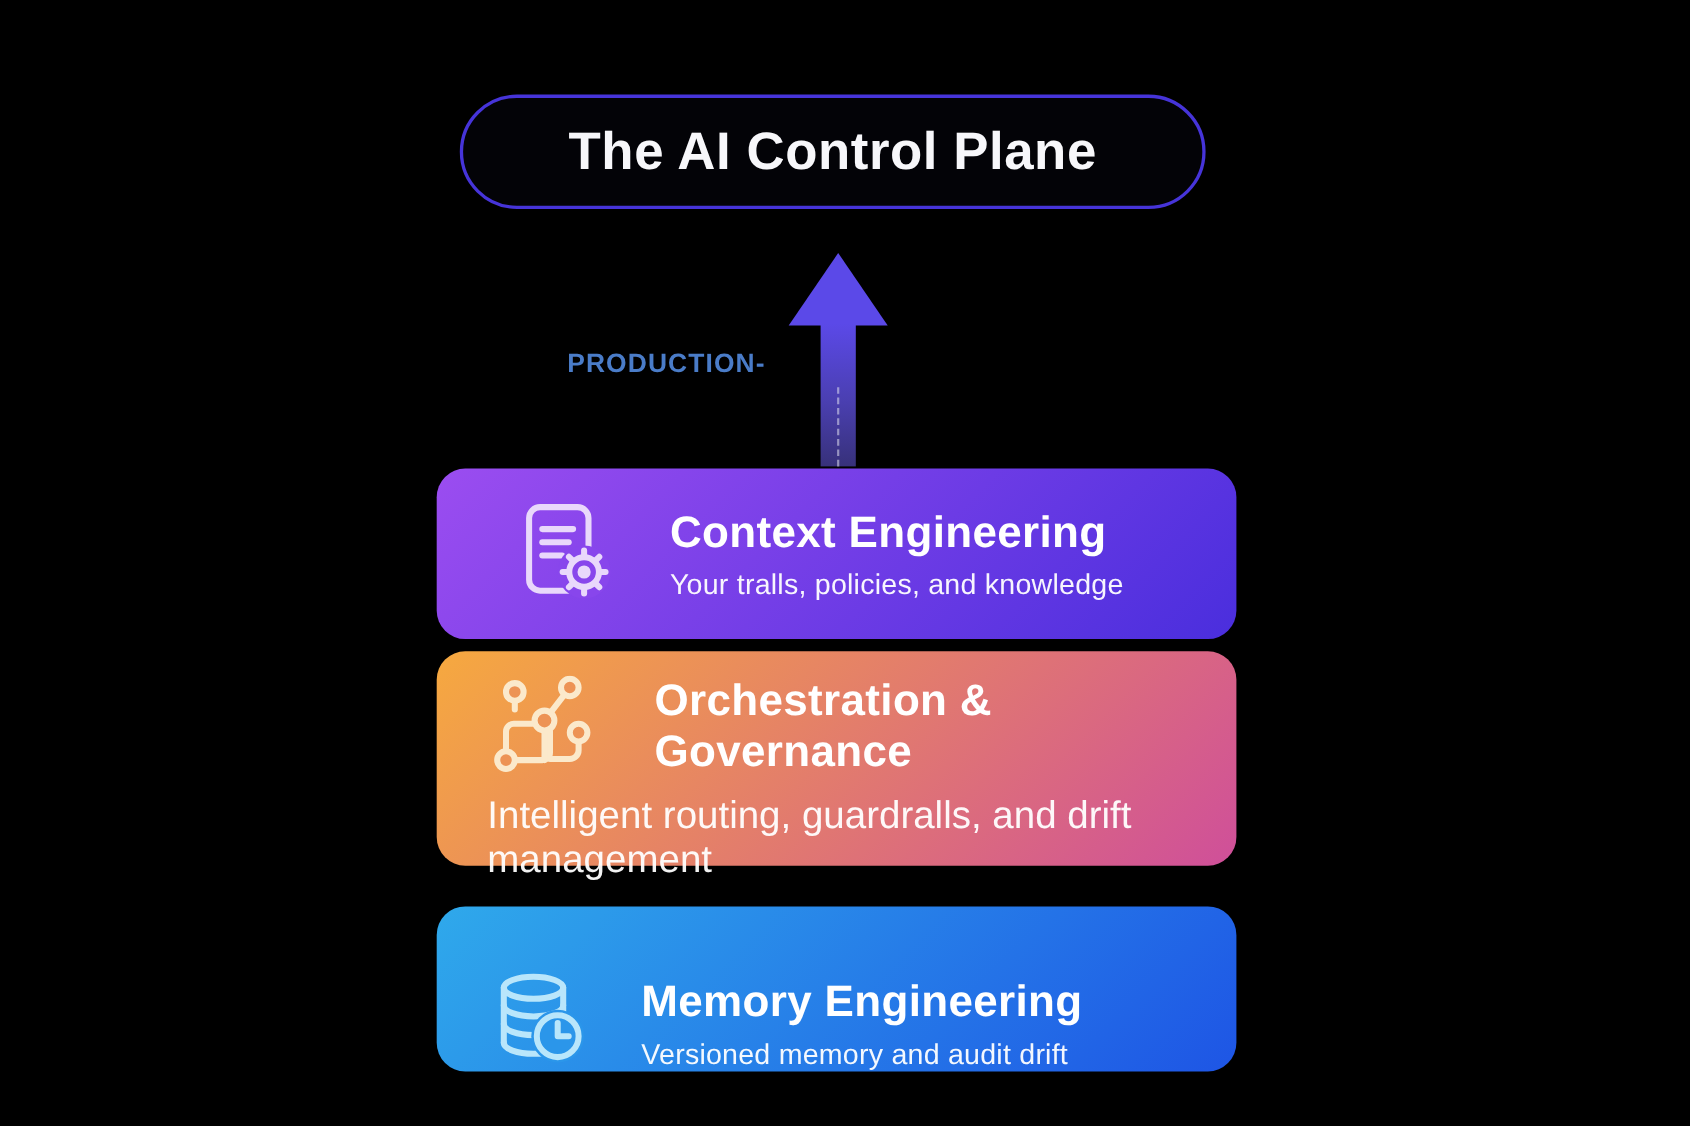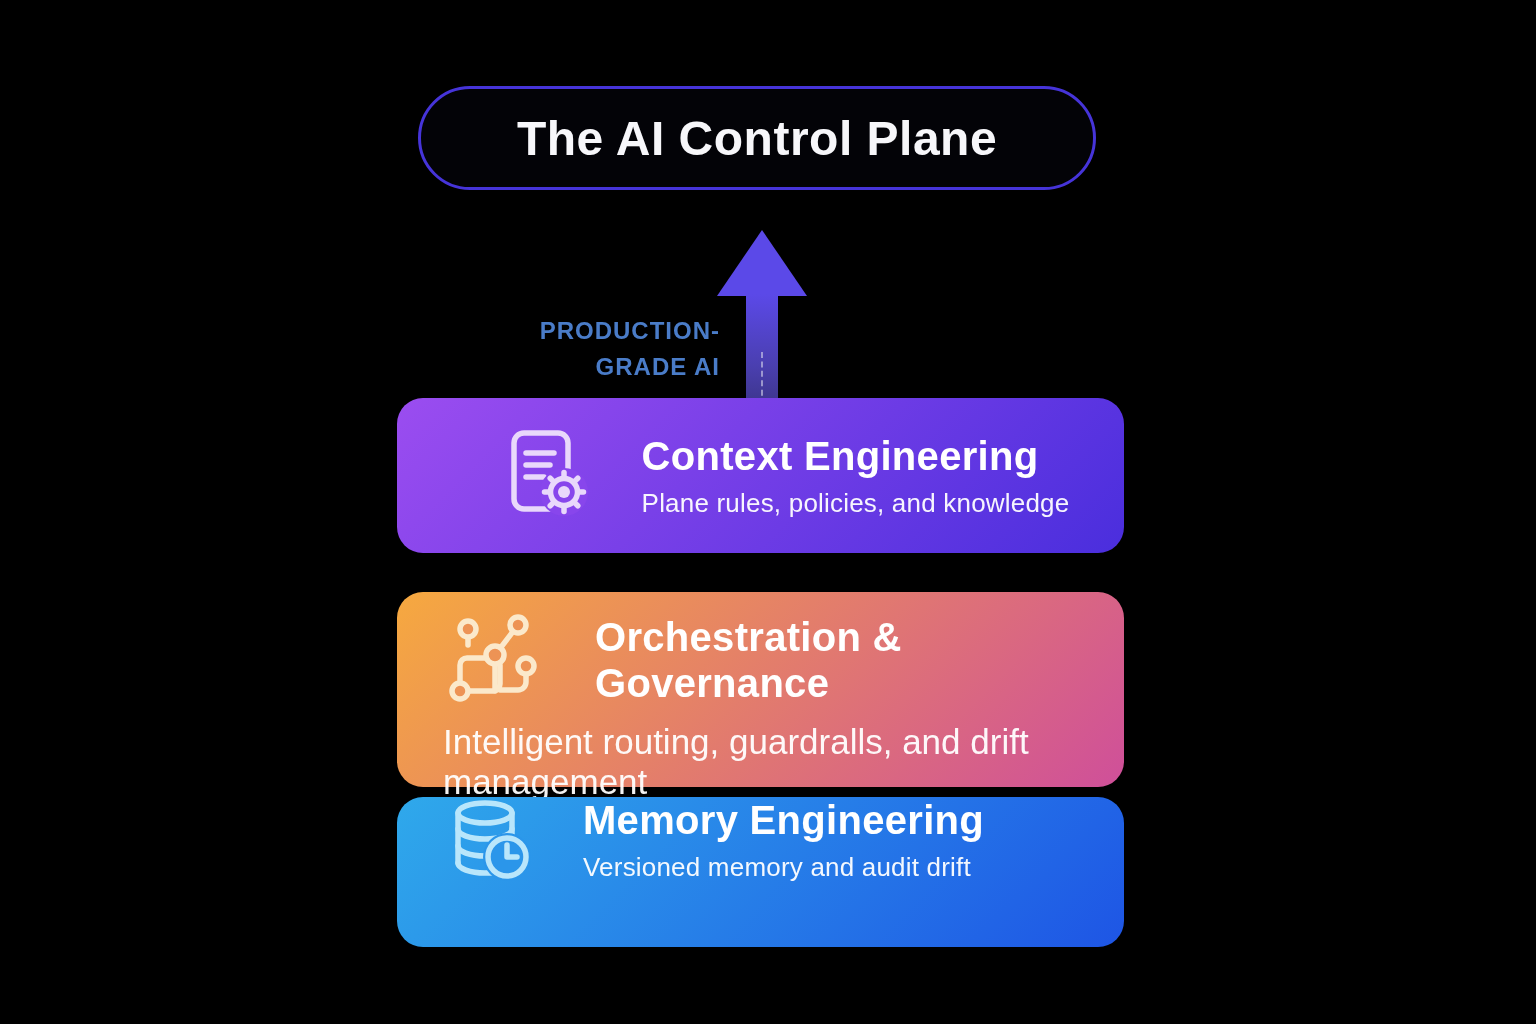--- a/index.html
+++ b/index.html
@@ -63,61 +63,60 @@
     left: calc(50% - 1px);
     top: 58px;
     bottom: 0;
     width: 0;
     border-left: 2px dashed rgba(225, 225, 240, 0.55);
   }
 
   
   .arrow-label {
     position: absolute;
-    left: 450px;
+    left: 426px;
     top: 313px;
     width: 270px;
     text-align: right;
     color: #4a7cc8;
     font-size: 24px;
     font-weight: bold;
     letter-spacing: 1px;
     line-height: 36px;
   }
 
   
   .card {
     position: absolute;
     left: 397px;
     width: 727px;
     border-radius: 26px;
     box-sizing: border-box;
     color: #ffffff;
   }
   .card-context {
-    top: 398px;
+    top: 426px;
     height: 155px;
     background: linear-gradient(135deg, #9b4df0 0%, #4a2edd 100%);
     display: flex;
     align-items: center;
-    padding-left: 54px;
-    justify-content: center;
+    padding-left: 76px;
   }
   .card-orchestration {
     top: 592px;
     height: 195px;
     background: linear-gradient(135deg, #f6a93f 0%, #cf4f9a 100%);
     padding: 22px 30px 0 50px;
   }
   .card-memory {
-    top: 797px;
+    top: 824px;
     height: 150px;
     background: linear-gradient(135deg, #2fa9eb 0%, #1e55e5 100%);
     display: flex;
-    align-items: flex-start;
+    align-items: flex-end;
     padding-left: 50px;
   }
   .card-row {
     display: flex;
     align-items: center;
     gap: 12px;
   }
   .card-icon {
     width: 92px;
     height: 92px;
@@ -156,21 +155,20 @@
     <span class="title-text">The AI Control Plane</span>
   </div>
 
   <div class="arrow-head"></div>
   <div class="arrow-shaft">
     <div class="arrow-dashes"></div>
   </div>
 
   <div class="arrow-label">
     <div>PRODUCTION-</div>
-    <div>GRADE AI</div>
   </div>
 
   <div class="card card-context">
     <svg class="card-icon" viewBox="0 0 92 92">
       <g fill="none" stroke="#e9d8fb" stroke-width="5.5" stroke-linecap="round" stroke-linejoin="round">
         <rect x="8" y="3" width="54" height="76" rx="10"></rect>
         <line x1="20" y1="23" x2="48" y2="23"></line>
         <line x1="20" y1="35" x2="44" y2="35"></line>
         <line x1="20" y1="47" x2="38" y2="47"></line>
       </g>
@@ -183,21 +181,21 @@
         <line x1="38.5" y1="62" x2="42.5" y2="62"></line>
         <line x1="73.5" y1="62" x2="77.5" y2="62"></line>
         <line x1="44.2" y1="48.2" x2="47.1" y2="51.1"></line>
         <line x1="68.9" y1="72.9" x2="71.8" y2="75.8"></line>
         <line x1="44.2" y1="75.8" x2="47.1" y2="72.9"></line>
         <line x1="68.9" y1="51.1" x2="71.8" y2="48.2"></line>
       </g>
     </svg>
     <div>
       <div class="card-title">Context Engineering</div>
-      <div class="card-subtitle">Plane rules, policies, and knowledge</div>
+      <div class="card-subtitle">Your tralls, policies, and knowledge</div>
     </div>
   </div>
 
   <div class="card card-orchestration">
     <div class="card-row">
       <svg class="card-icon" viewBox="0 0 92 92">
         <g fill="none" stroke="#fbe9cb" stroke-width="5.5" stroke-linecap="round" stroke-linejoin="round">
           <rect x="13" y="44" width="40" height="33" rx="7"></rect>
           <line x1="48" y1="50" x2="48" y2="77"></line>
           <line x1="53.5" y1="33.9" x2="66.1" y2="17.4"></line>

